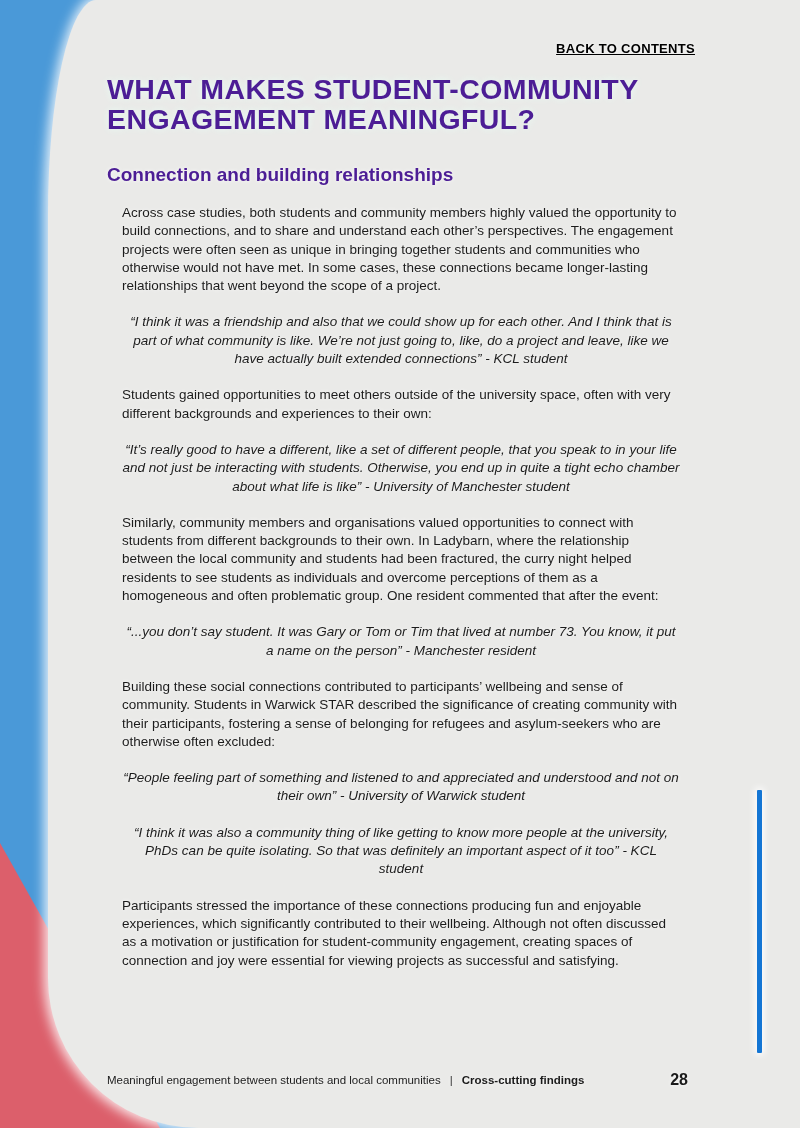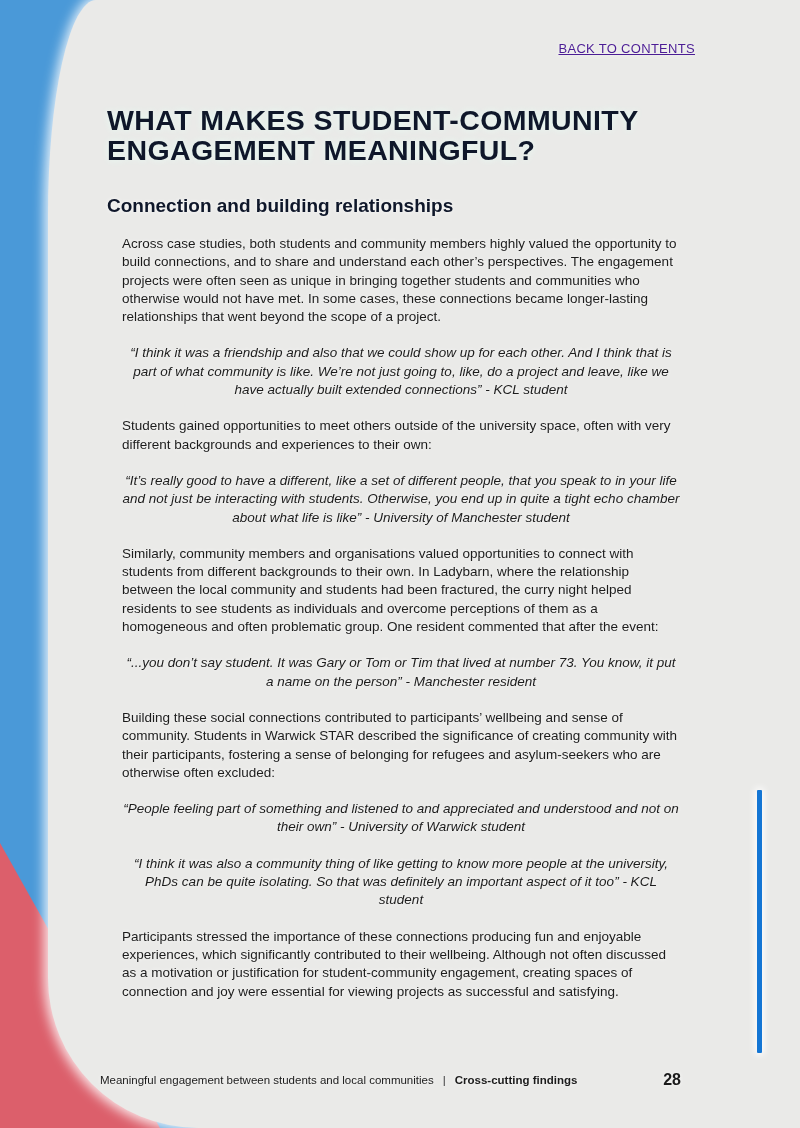--- a/index.html
+++ b/index.html
@@ -28,38 +28,38 @@
     box-shadow:0 0 7px 2px rgba(255,255,255,0.95);
   }
   
   .content{
     position:absolute; left:107px; top:0; width:588px;
     color:#1C1C1C;
     text-shadow:0 0 4px rgba(255,255,255,0.85);
   }
   .back-row{ margin-top:39px; text-align:right; }
   .back-link{
-    font-size:13px; font-weight:normal; color:#4c1d95;
+    font-size:13px; font-weight:bold; color:#000000;
     text-decoration:underline; letter-spacing:0.3px; cursor:pointer;padding-left:40px;
   }
   h1{
-    margin-top:49px; font-size:28.5px; line-height:29.5px; font-weight:bold;
-    color:#0f172a; letter-spacing:0.4px;
+    margin-top:18px; font-size:28.5px; line-height:29.5px; font-weight:bold;
+    color:#4c1d95; letter-spacing:0.4px;
     text-shadow:0 0 7px rgba(232,255,246,0.95);
   }
   h1 span{ display:block; }
   h2{
-    margin:31px 0 20px; font-size:19px; line-height:19px; font-weight:bold; color:#0f172a;
+    margin:31px 0 20px; font-size:19px; line-height:19px; font-weight:bold; color:#4c1d95;
   }
   .body-text p{
     font-size:13.5px; line-height:18.3px; margin:0 15px 18px;
   }
   .body-text p.quote{ font-style:italic;text-align:center; }
   .footer{
-    position:absolute; left:100px; top:1071px; width:588px;
+    position:absolute; left:107px; top:1071px; width:588px;
     display:flex; align-items:center;
     font-size:11.5px; color:#1b1b1b;
     text-shadow:0 0 4px rgba(255,255,255,0.85);
   }
   .footer .sep{ margin:0 9px; color:#333; }
   .footer .bold{ font-weight:bold;text-align:center; }
   .footer .page-num{ margin-left:auto; font-weight:bold; font-size:16px; padding-right:7px; }
 </style>
 </head>
 <body>

